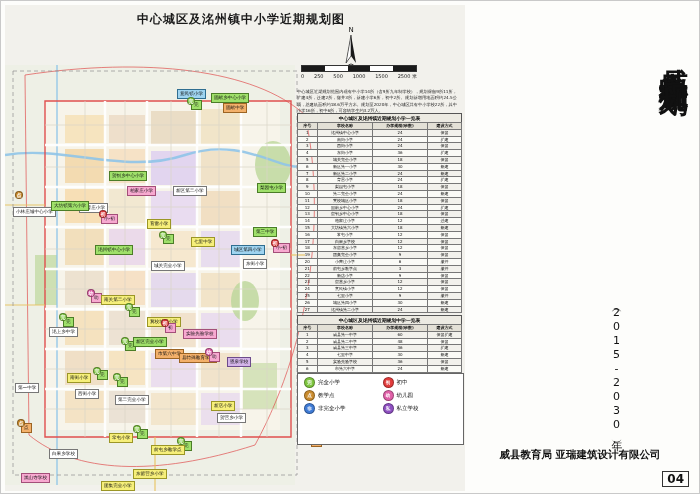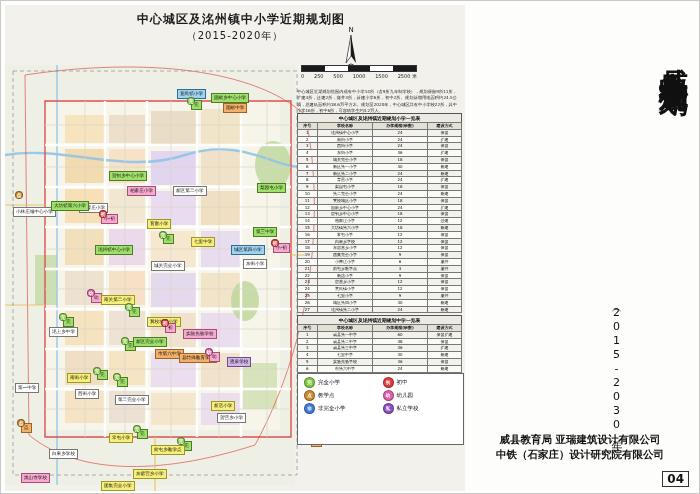--- a/index.html
+++ b/index.html
@@ -231,21 +231,20 @@
         <line x1="0" y1="200" x2="40" y2="200"></line>
         <line x1="0" y1="300" x2="40" y2="300"></line>
         <line x1="286" y1="250" x2="300" y2="250"></line>
         <line x1="150" y1="432" x2="150" y2="486"></line>
       </g>
 
       <path d="M8 66 L292 66 L292 470 L8 470 Z" stroke="#9a9a9a" stroke-width="0.8" stroke-dasharray="4 3" fill="none"></path>
     </svg>
 
     <div class="map-title">中心城区及洺州镇中小学近期规划图</div>
-    <div class="map-subtitle">（2015-2020年）</div>
 
     <div class="compass">
       <svg width="36" height="50" viewBox="0 0 36 50">
         <text x="18" y="9" font-size="7" text-anchor="middle" fill="#111" font-family="DejaVu Sans">N</text>
         <polygon points="18,12 23,40 18,33 13,40" fill="#1a1a1a"></polygon>
         <polygon points="18,12 13,40 18,33" fill="#ffffff" stroke="#1a1a1a" stroke-width="0.6"></polygon>
         <circle cx="18" cy="44" r="3" fill="none" stroke="#1a1a1a" stroke-width="0.8"></circle>
       </svg>
     </div>
 
@@ -630,17 +629,16 @@
           <span>私立学校</span>
         </div>
       </div>
   </div>
 
   <div class="right">
     <div class="title-cn title-vert">威县中小学校布局规划</div>
     <div class="title-years">（2015-2030年）</div>
     <div class="footer">
       <div>威县教育局  亚瑞建筑设计有限公司</div>
-      <div>中铁（石家庄）设计研究院有限公司</div>
     </div>
     <div class="pageno">04</div>
   </div>
 </div>
 
 </body></html>

